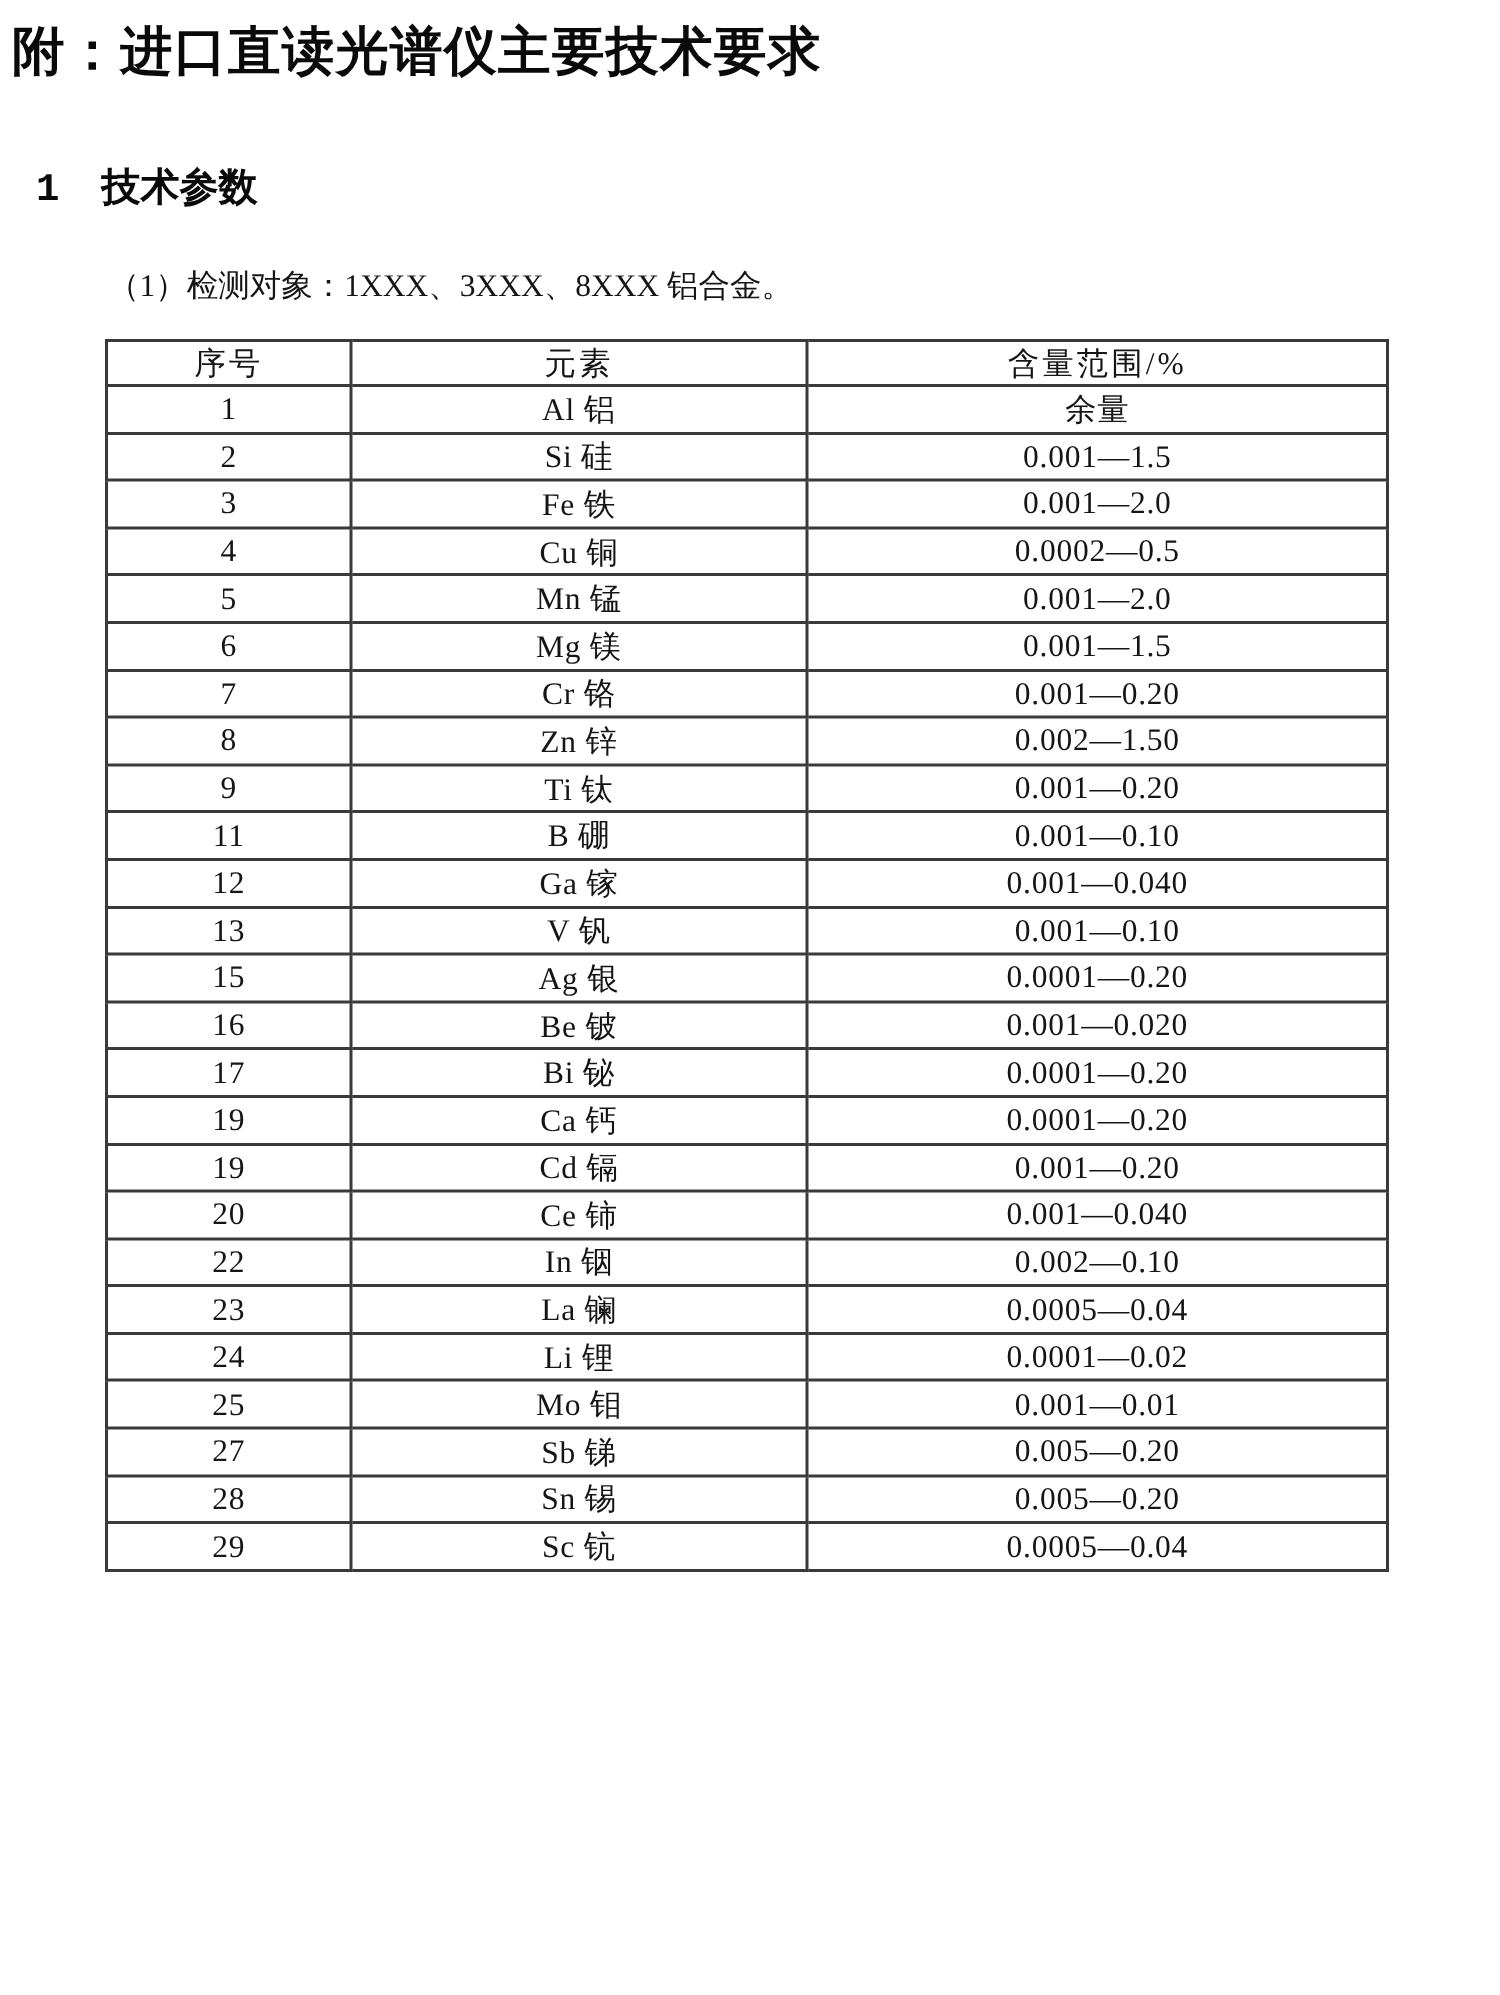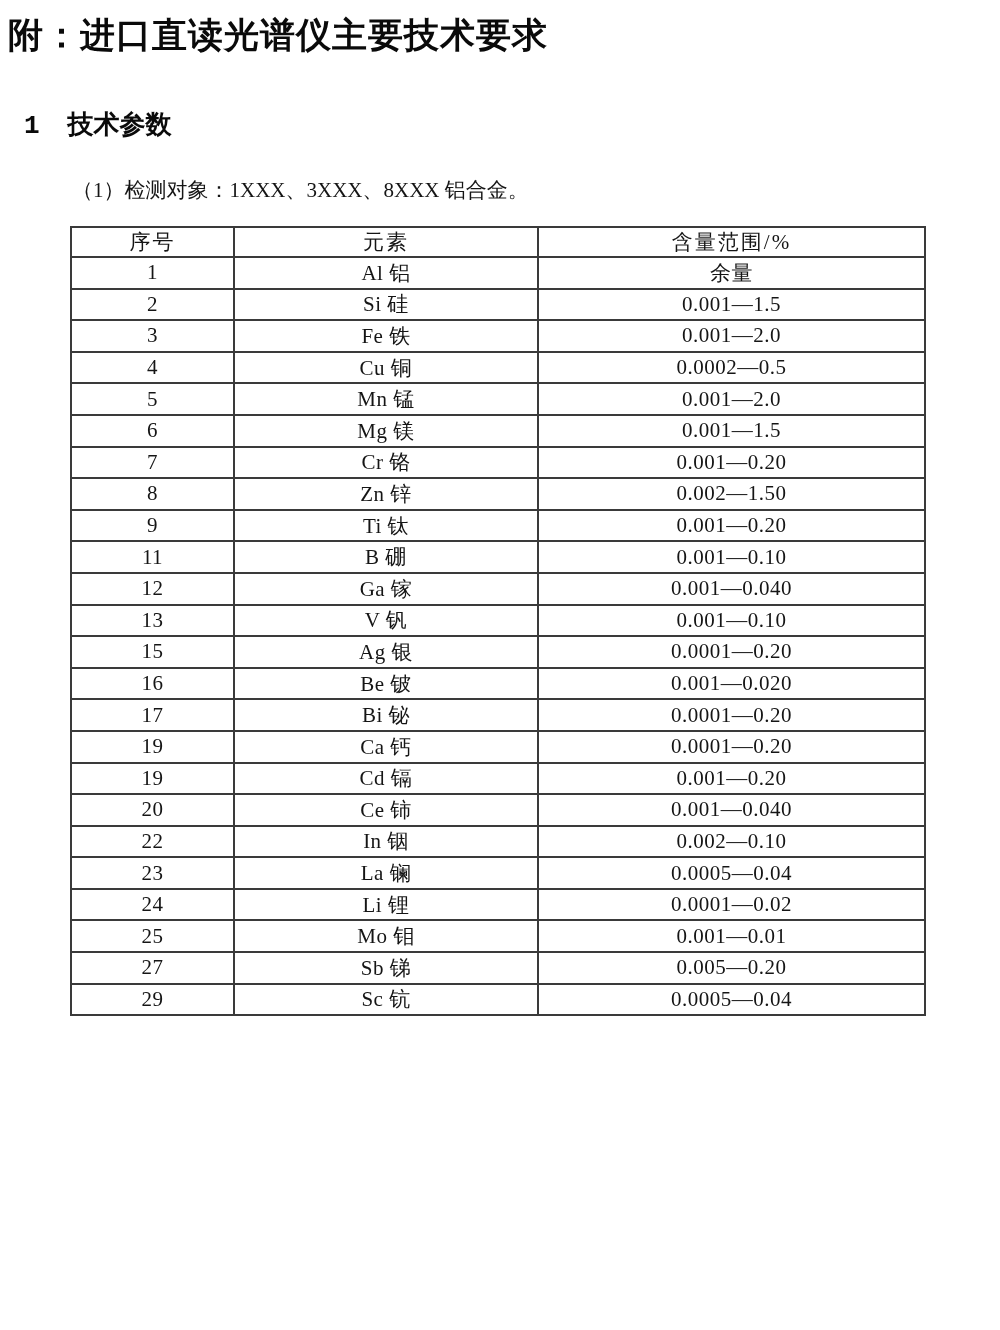--- a/index.html
+++ b/index.html
@@ -212,20 +212,25 @@
           <td>25</td>
           <td>Mo 钼</td>
           <td>0.001—0.01</td>
         </tr>
         <tr>
           <td>27</td>
           <td>Sb 锑</td>
           <td>0.005—0.20</td>
         </tr>
         <tr>
+          <td>28</td>
+          <td>Sn 锡</td>
+          <td>0.005—0.20</td>
+        </tr>
+        <tr>
           <td>29</td>
           <td>Sc 钪</td>
           <td>0.0005—0.04</td>
         </tr>
       </tbody>
   </table>
 
 </div>
 
 </body></html>

